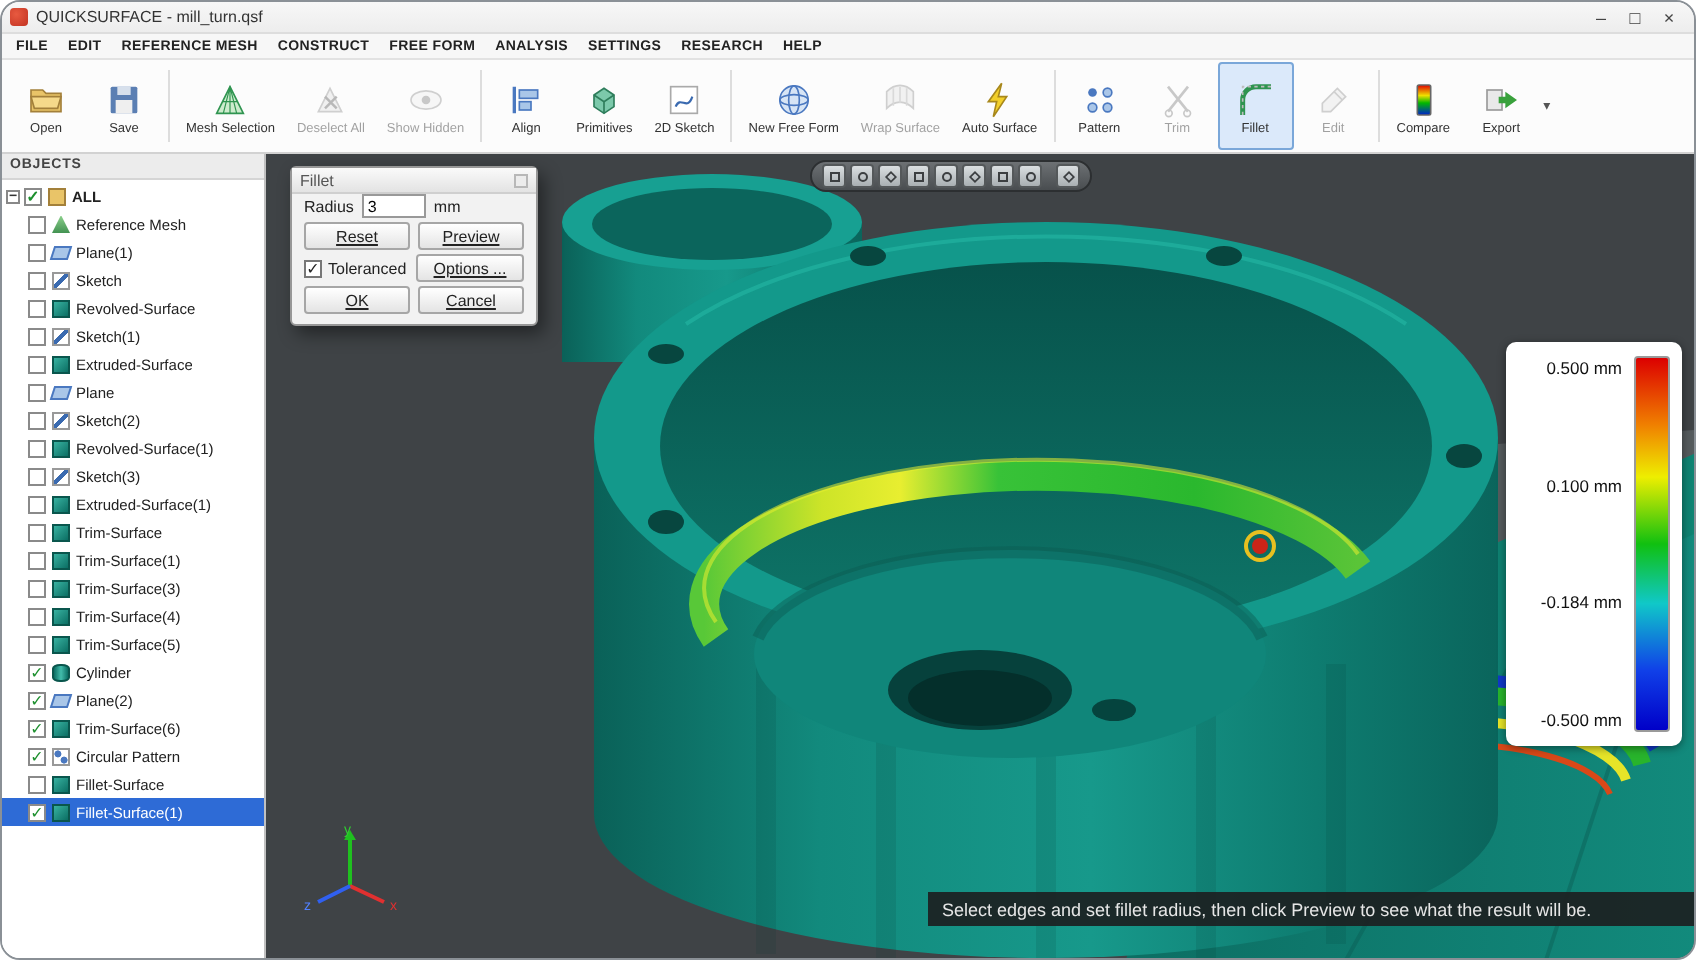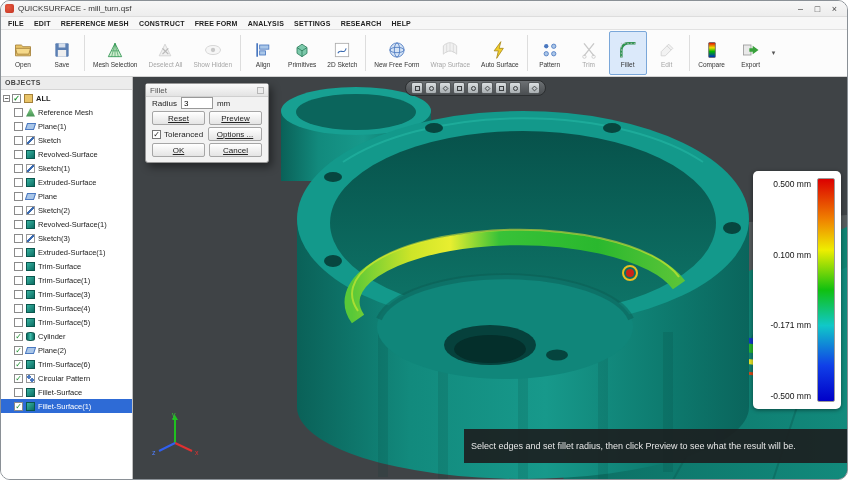--- a/index.html
+++ b/index.html
@@ -58,25 +58,25 @@
   .dtitle{height:13px;display:flex;align-items:center;justify-content:space-between;padding:0 4px;background:linear-gradient(#fafafa,#e3e3e3);border-bottom:1px solid #cfcfcf;color:#555;font-size:8px;}
   .dclose{width:7px;height:7px;background:#ececec;border:1px solid #b8b8b8;flex:none;}
   .drow{display:flex;align-items:center;gap:4px;padding:0 6px 2px;}
   .dlabel{font-size:8px;color:#222;flex:none;}
   .dinput{width:32px;height:12px;font-size:8px;border:1px solid #999;padding:0 2px;font-family:"Liberation Sans",sans-serif;}
   .dunit{font-size:8px;color:#222;}
   .dbtn{flex:1;height:14px;font-size:8px;color:#222;background:linear-gradient(#ffffff,#e4e4e4);border:1px solid #a6a6a6;border-radius:2px;font-family:"Liberation Sans",sans-serif;padding:0;text-decoration:underline;}
   .dcheck{display:flex;align-items:center;gap:3px;flex:1;}
   .box{width:9px;height:9px;border:1px solid #777;background:#fff;font-size:8px;line-height:8px;text-align:center;color:#222;flex:none;}
   
-  .legend{position:absolute;right:6px;top:94px;width:88px;height:238px;background:#fff;border-radius:5px;box-shadow:0 1px 4px rgba(0,0,0,.45);display:flex;gap:6px;padding:7px 6px;}
+  .legend{position:absolute;right:6px;top:94px;width:88px;height:202px;background:#fff;border-radius:5px;box-shadow:0 1px 4px rgba(0,0,0,.45);display:flex;gap:6px;padding:7px 6px;}
   .lg-labels{flex:1;display:flex;flex-direction:column;justify-content:space-between;text-align:right;font-size:8.5px;color:#111;padding:1px 0;}
   .lg-bar{width:18px;border:1px solid #9a9a9a;border-radius:2px;background:linear-gradient(#dc0000,#f08000 18%,#eeee00 32%,#10c010 50%,#10c8c8 66%,#1040e8 84%,#0000c8);}
   
-  .statusbar{position:absolute;right:0;bottom:16px;width:383px;height:34px;background:rgba(28,31,33,.92);color:#e6e6e6;font-size:9px;display:flex;align-items:center;padding:0 7px;white-space:nowrap;overflow:hidden;}
+  .statusbar{position:absolute;right:0;bottom:16px;width:383px;height:17px;background:rgba(28,31,33,.92);color:#e6e6e6;font-size:9px;display:flex;align-items:center;padding:0 7px;white-space:nowrap;overflow:hidden;}
   
   .axes{position:absolute;left:16px;bottom:22px;}
 </style>
 </head>
 <body>
 
 <div class="window">
   <div class="titlebar">
     <span class="appicon"></span>
     <span class="wtitle">QUICKSURFACE - mill_turn.qsf</span>
@@ -536,21 +536,21 @@
         <div class="drow">
           <button class="dbtn">OK</button>
           <button class="dbtn">Cancel</button>
         </div>
       </div>
 
       <div class="legend">
         <div class="lg-labels">
           <span>0.500 mm</span>
           <span>0.100 mm</span>
-          <span>-0.171 mm</span>
+          <span>-0.184 mm</span>
           <span>-0.500 mm</span>
         </div>
         <div class="lg-bar"></div>
       </div>
 
       <div class="statusbar">
         <span>Select edges and set fillet radius, then click Preview to see what the result will be.</span>
       </div>
 
       <svg class="axes" width="54" height="48" viewBox="0 0 54 48">

